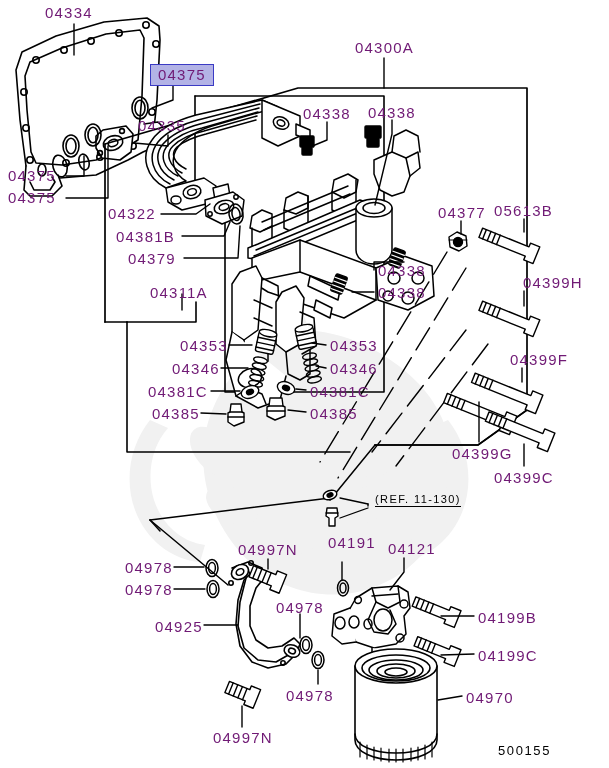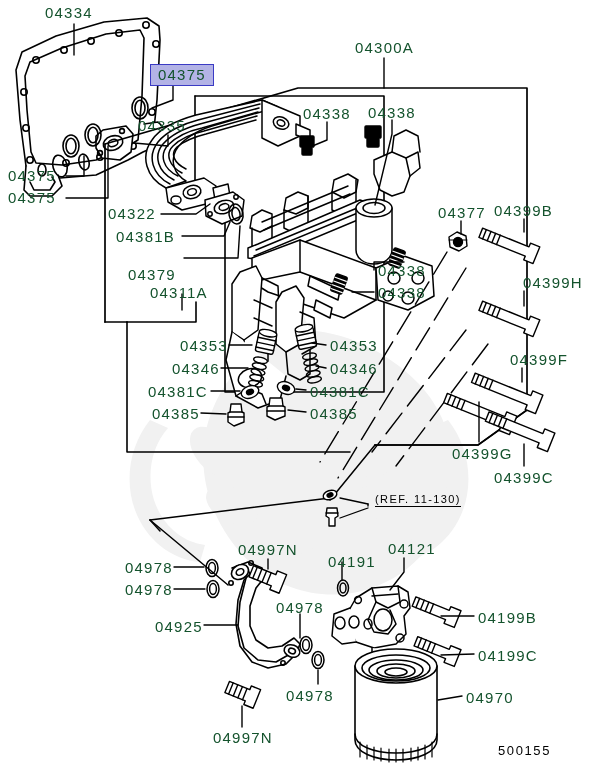--- a/index.html
+++ b/index.html
@@ -1,21 +1,21 @@
 <!DOCTYPE html>
 <html><head>
 <meta charset="utf-8">
 <style>
   html,body{margin:0;padding:0;background:#fff;}
   body{width:609px;height:768px;position:relative;overflow:hidden;
        font-family:"Liberation Sans", sans-serif;color:#000;}
   #stage{position:absolute;left:0;top:0;width:609px;height:768px;}
   svg.layer{position:absolute;left:0;top:0;width:609px;height:768px;}
   .lbl{position:absolute;font-size:15px;letter-spacing:1.2px;white-space:nowrap;
-       line-height:1;color:#14532d;font-family:"Liberation Sans", sans-serif;}
+       line-height:1;color:#701a75;font-family:"Liberation Sans", sans-serif;}
   .hl{background:#b3b3e6;border:1.6px solid #3b3bc4;padding:2px 7px 3px 7px;
       letter-spacing:1.2px;}
   .code{position:absolute;font-size:13px;letter-spacing:1.6px;}
   .ref{position:absolute;font-size:11px;letter-spacing:1.4px;
        border-bottom:1.6px solid #000;padding-bottom:1px;}
 </style>
 </head>
 <body>
 
 <div id="stage">
@@ -471,42 +471,42 @@
   <div class="lbl" style="left:45px;  top:5px;">04334</div>
   <div class="lbl" style="left:355px; top:40px;">04300A</div>
   <div class="lbl hl" style="left:150px; top:64px;">04375</div>
   <div class="lbl" style="left:303px; top:106px;">04338</div>
   <div class="lbl" style="left:368px; top:105px;">04338</div>
   <div class="lbl" style="left:138px; top:118px;">04335</div>
   <div class="lbl" style="left:8px;   top:168px;">04375</div>
   <div class="lbl" style="left:8px;   top:190px;">04375</div>
   <div class="lbl" style="left:108px; top:206px;">04322</div>
   <div class="lbl" style="left:116px; top:229px;">04381B</div>
-  <div class="lbl" style="left:128px; top:251px;margin-top:16px;">04379</div>
+  <div class="lbl" style="left:128px; top:251px;">04379</div>
   <div class="lbl" style="left:438px; top:205px;">04377</div>
-  <div class="lbl" style="left:494px; top:203px;">04399B</div>
+  <div class="lbl" style="left:494px; top:203px;">05613B</div>
   <div class="lbl" style="left:378px; top:263px;">04338</div>
   <div class="lbl" style="left:378px; top:285px;">04338</div>
   <div class="lbl" style="left:150px; top:285px;">04311A</div>
   <div class="lbl" style="left:523px; top:275px;">04399H</div>
   <div class="lbl" style="left:494px; top:352px;margin-left:16px;">04399F</div>
   <div class="lbl" style="left:180px; top:338px;">04353</div>
   <div class="lbl" style="left:330px; top:338px;">04353</div>
   <div class="lbl" style="left:172px; top:361px;">04346</div>
   <div class="lbl" style="left:330px; top:361px;">04346</div>
   <div class="lbl" style="left:148px; top:384px;">04381C</div>
   <div class="lbl" style="left:310px; top:384px;">04381C</div>
   <div class="lbl" style="left:152px; top:406px;">04385</div>
   <div class="lbl" style="left:310px; top:406px;">04385</div>
   <div class="lbl" style="left:452px; top:446px;">04399G</div>
   <div class="lbl" style="left:494px; top:470px;">04399C</div>
   <div class="lbl" style="left:125px; top:560px;">04978</div>
   <div class="lbl" style="left:125px; top:582px;">04978</div>
   <div class="lbl" style="left:238px; top:542px;">04997N</div>
-  <div class="lbl" style="left:328px; top:554px;">04191</div>
+  <div class="lbl" style="left:328px; top:535px;">04191</div>
   <div class="lbl" style="left:388px; top:541px;">04121</div>
   <div class="lbl" style="left:276px; top:600px;">04978</div>
   <div class="lbl" style="left:155px; top:619px;">04925</div>
   <div class="lbl" style="left:478px; top:610px;">04199B</div>
   <div class="lbl" style="left:478px; top:648px;">04199C</div>
   <div class="lbl" style="left:286px; top:688px;">04978</div>
   <div class="lbl" style="left:466px; top:690px;">04970</div>
   <div class="lbl" style="left:213px; top:730px;">04997N</div>
 
   <div class="ref" style="left:375px; top:493px;">(REF. 11-130)</div>

